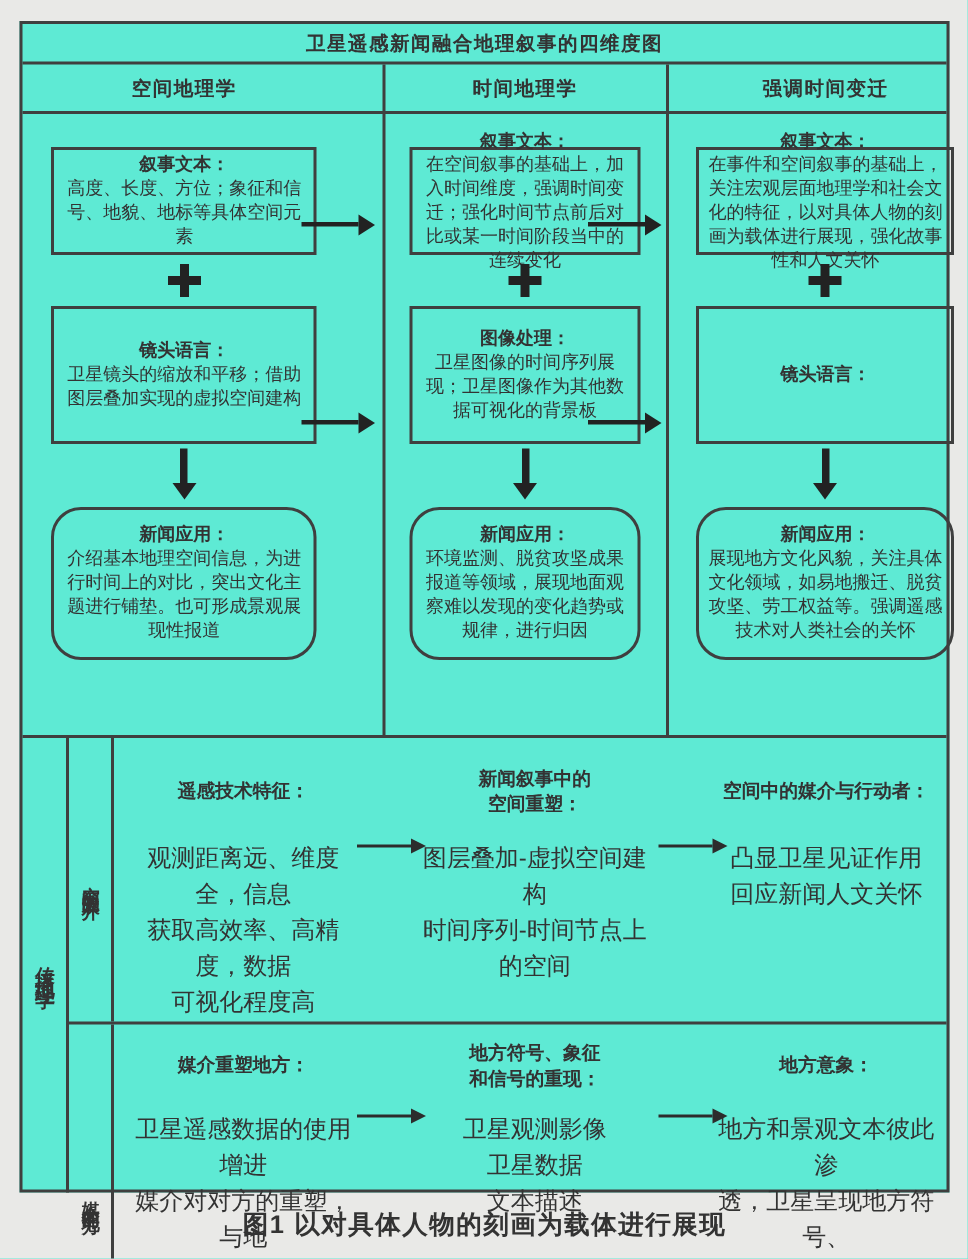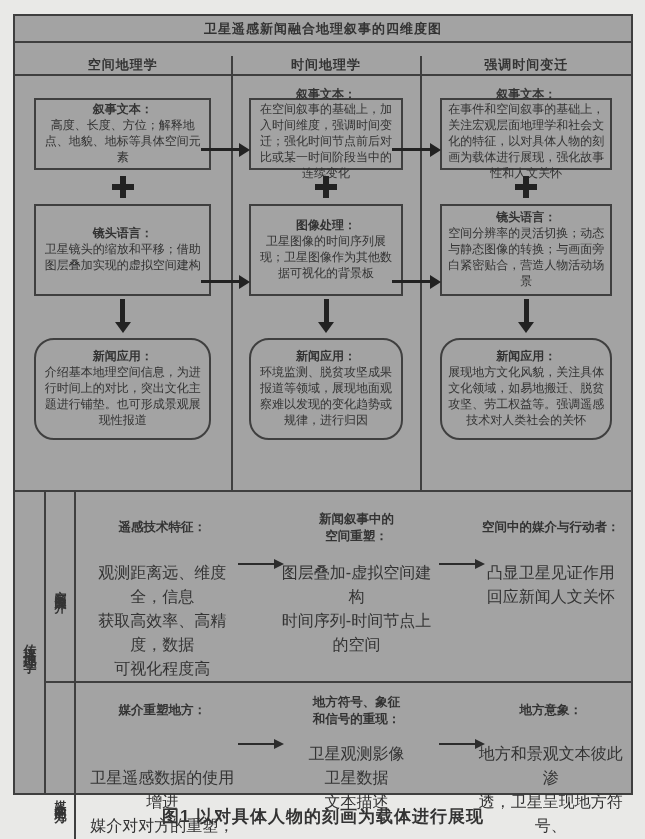--- a/index.html
+++ b/index.html
@@ -4,34 +4,34 @@
 <style>
   * { margin:0; padding:0; box-sizing:border-box; }
   html,body { width:645px; height:839px; }
   body {
     background:#e9e9e7;
     font-family:"Liberation Sans","DejaVu Sans",sans-serif;
     color:#333;
     overflow:hidden;
   }
   .page { width:645px; height:839px; padding:14px 12px 0 13px; }
-  .diagram { width:620px; height:781px; border:2px solid #3f3f3f; background:#a3a3a3; }
+  .diagram { width:620px; height:781px; border:2px solid #3f3f3f; background:#5eead4; }
 
   
   .title-bar {
     height:27px; border-bottom:2px solid #3f3f3f;
     display:flex; align-items:center; justify-content:center;
     font-weight:bold; font-size:13px; letter-spacing:1px;
   }
-  .header-row { display:flex; height:33px; border-bottom:2px solid #3f3f3f;align-items:flex-end; }
+  .header-row { display:flex; height:33px; border-bottom:2px solid #3f3f3f; }
   .hcell {
     display:flex; align-items:center; justify-content:center;
     font-weight:bold; font-size:13px; letter-spacing:1px;
   }
-  .w1 { flex:0 0 35%; } .w2 { flex:0 0 31%; } .w3 { flex:0 0 34%; }
+  .w1 { flex:0 0 35%; } .w2 { flex:0 0 31%;margin-left:24px; } .w3 { flex:0 0 34%; }
   .mid { border-left:2px solid #3f3f3f; border-right:2px solid #3f3f3f; }
 
   
   .main-grid { position:relative; display:flex; height:414px; }
   .mcol { padding-top:22px; display:flex; flex-direction:column; align-items:center; }
   .nbox {
     width:82%; border:2px solid #3f3f3f;
     display:flex; flex-direction:column; justify-content:center;
     padding:3px 5px; text-align:center;
   }
@@ -64,21 +64,21 @@
     font-weight:bold; letter-spacing:4px;
     display:flex; align-items:center; justify-content:center;
   }
   .side-label { flex:0 0 31px; border-right:2px solid #3f3f3f; font-size:13px; }
   .brows { flex:1; display:flex; flex-direction:column; }
   .brow { display:flex; flex:0 0 160px; }
   .brow.second { flex:1; border-top:2px solid #3f3f3f; }
   .row-label { flex:0 0 30px; border-right:2px solid #3f3f3f; font-size:12px; letter-spacing:2px; }
   .brow-content { flex:1; display:flex; padding:14px 6px 0 12px; }
   .bcell { display:flex; flex-direction:column; align-items:center; text-align:center; }
-  .c-a { flex:1.02;justify-content:space-between; } .c-b { flex:1.1; } .c-c { flex:1.02; }
+  .c-a { flex:1.02; } .c-b { flex:1.1; } .c-c { flex:1.02; }
   .bcell-h-wrap { height:44px; display:flex; align-items:center; justify-content:center; }
   .brow.second .bcell-h-wrap { height:40px; }
   .brow.second .brow-content { padding-top:8px; }
   .bcell-h { font-weight:bold; font-size:12.5px; white-space:pre-line; line-height:1.4; }
   .bcell-b { margin-top:11px; font-size:16px; line-height:1.5; white-space:pre-line; }
   .harrow { flex:0 0 36px; height:2px; background:#2c2c2c; position:relative; align-self:flex-start; margin:0 2px; }
   .harrow::after {
     content:""; position:absolute; left:100%; top:50%; transform:translateY(-50%);
     border-style:solid; border-width:5px 0 5px 10px;
     border-color:transparent transparent transparent #2c2c2c;
@@ -103,21 +103,21 @@
       <div class="hcell w1">空间地理学</div>
       <div class="hcell w2 mid">时间地理学</div>
       <div class="hcell w3">强调时间变迁</div>
     </div>
 
     <div class="main-grid">
 
       <div class="mcol w1">
         <div class="nbox b1">
           <div class="nbox-h">叙事文本：</div>
-          <div class="nbox-b">高度、长度、方位；解释地点、地貌、地标等具体空间元素</div>
+          <div class="nbox-b">高度、长度、方位；象征和信号、地貌、地标等具体空间元素</div>
         </div>
         <div class="plus-wrap">
             <div class="plus"></div>
           </div>
         <div class="nbox b2">
           <div class="nbox-h">镜头语言：</div>
           <div class="nbox-b">卫星镜头的缩放和平移；借助图层叠加实现的虚拟空间建构</div>
         </div>
         <div class="varrow-wrap">
             <div class="varrow-line"></div>
@@ -154,21 +154,20 @@
       <div class="mcol w3">
         <div class="nbox b1">
           <div class="nbox-h">叙事文本：</div>
           <div class="nbox-b">在事件和空间叙事的基础上，关注宏观层面地理学和社会文化的特征，以对具体人物的刻画为载体进行展现，强化故事性和人文关怀</div>
         </div>
         <div class="plus-wrap">
             <div class="plus"></div>
           </div>
         <div class="nbox b2">
           <div class="nbox-h">镜头语言：</div>
-          <div class="nbox-b">空间分辨率的灵活切换；动态与静态图像的转换；与画面旁白紧密贴合，营造人物活动场景</div>
         </div>
         <div class="varrow-wrap">
             <div class="varrow-line"></div>
             <div class="varrow-head"></div>
           </div>
         <div class="nbox b3">
           <div class="nbox-h">新闻应用：</div>
           <div class="nbox-b">展现地方文化风貌，关注具体文化领域，如易地搬迁、脱贫攻坚、劳工权益等。强调遥感技术对人类社会的关怀</div>
         </div>
       </div>

